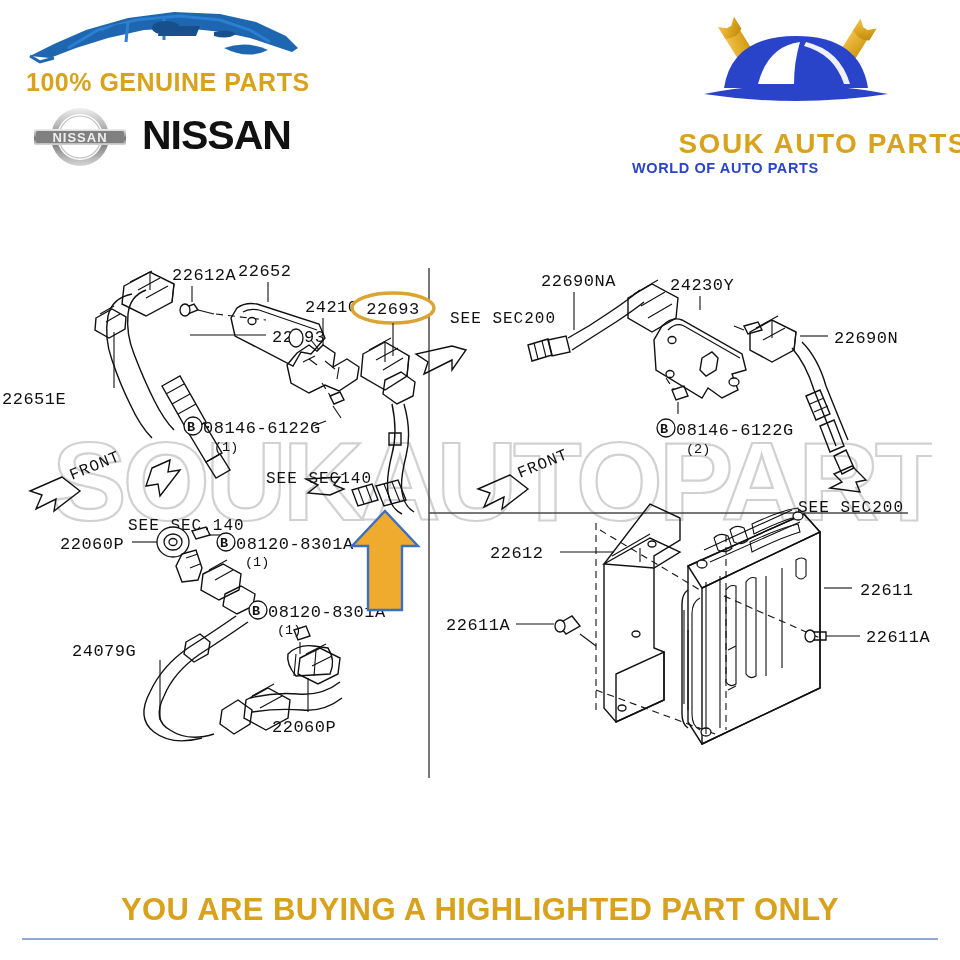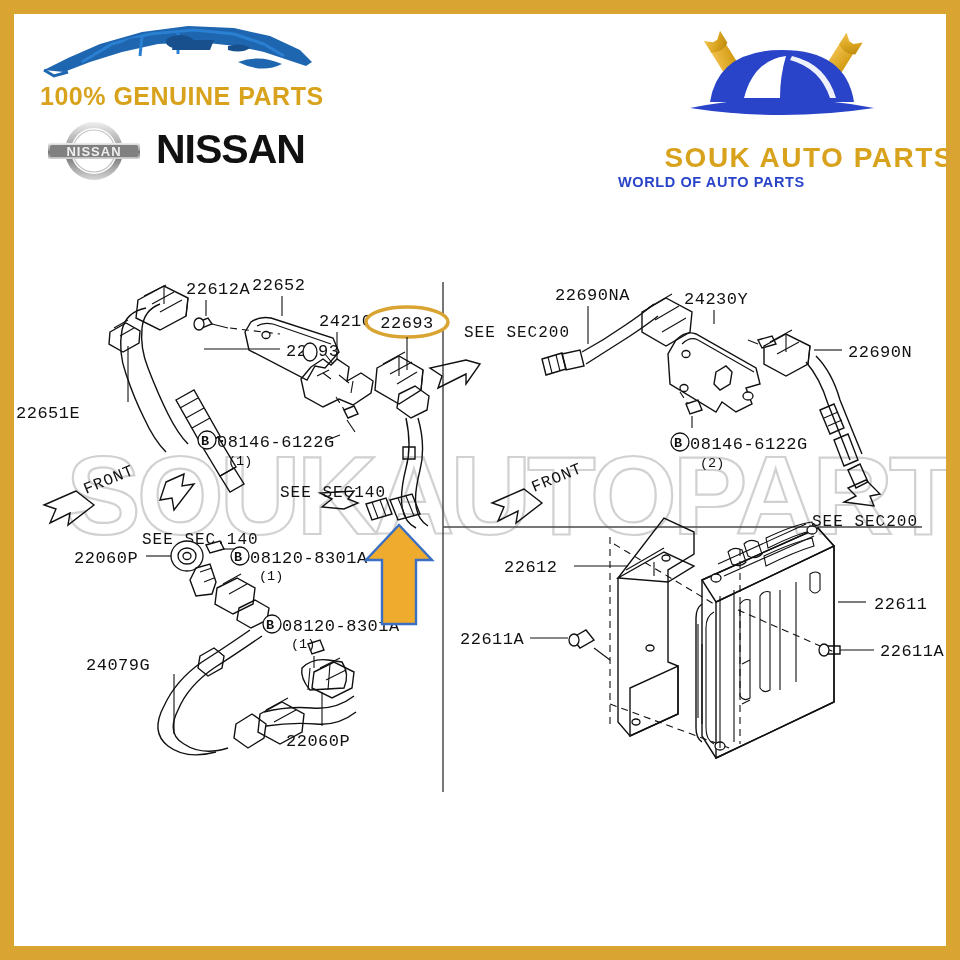--- a/index.html
+++ b/index.html
@@ -1,18 +1,18 @@
 <!DOCTYPE html>
 <html><head>
 <meta charset="utf-8">
 <style>
   html,body{margin:0;padding:0;background:#fff;}
   body{width:960px;height:960px;overflow:hidden;font-family:"Liberation Sans",sans-serif;}
 
-  #page{position:relative;width:960px;height:960px;background:#d9a431;box-sizing:border-box;padding:14px;}
+  #page{position:relative;width:960px;height:960px;background:#d9a431;box-sizing:border-box;}
   #inner{position:relative;width:100%;height:100%;background:#ffffff;box-sizing:border-box;overflow:hidden;}
 
   
   .header{position:absolute;left:0;top:0;width:100%;height:190px;}
 
   .brandblock{position:absolute;left:14px;top:4px;width:300px;height:170px;}
   .car-svg{position:absolute;left:10px;top:0px;}
   .genuine{position:absolute;left:12px;top:64px;font-size:25px;font-weight:bold;letter-spacing:.5px;
            color:#d8a21c;font-family:"Liberation Sans",sans-serif;white-space:nowrap;}
   .nissan-logo{position:absolute;left:10px;top:102px;width:112px;height:62px;}
@@ -423,15 +423,19 @@
         </g>
       </g>
 
       <g>
         <path d="M385 321 L418 356 L402 356 L402 420 L368 420 L368 356 L352 356 Z" fill="#efab2d" stroke="#3a6fc4" stroke-width="2.4" stroke-linejoin="miter"></path>
       </g>
 
     </svg>
   </div>
 
+  <div class="footer">
+    <div class="footer-text">YOU ARE BUYING A HIGHLIGHTED PART ONLY</div>
+    <div class="footer-rule"></div>
+  </div>
 
 </div>
 </div>
 
 </body></html>

